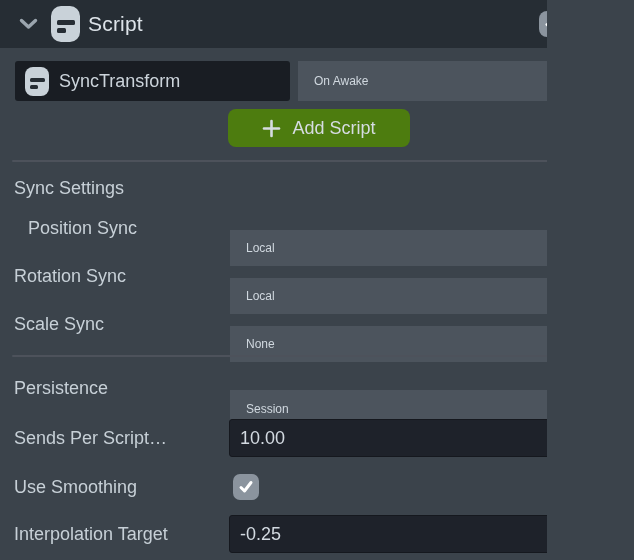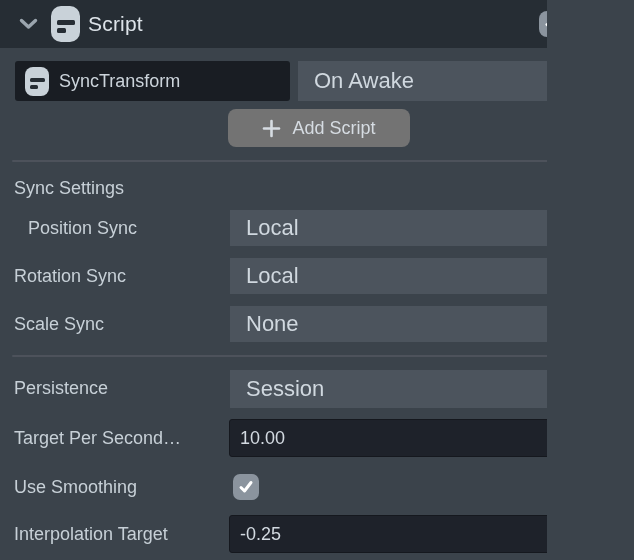--- a/index.html
+++ b/index.html
@@ -20,36 +20,36 @@
   .si-field{left:10px;top:6px;width:24px;height:29px;border-radius:8px;}
   .si-field .bar1{left:5px;top:11px;width:15px;height:4px;}
   .si-field .bar2{left:5px;top:18px;width:8px;height:4px;}
 
   .header-checkbox{position:absolute;left:539px;top:11px;width:26px;height:26px;border-radius:8px;background:#8b949e;display:flex;align-items:center;justify-content:center;cursor:pointer;}
   .gear{position:absolute;left:588px;top:9px;width:30px;height:30px;cursor:pointer;}
 
   
   .name-field{position:absolute;left:15px;top:61px;width:275px;height:40px;background:#191d23;border-radius:3px;color:#ccd4db;font-size:18px;}
   .name-field .txt{position:absolute;left:44px;top:0;height:40px;line-height:41px;}
-  .dropdown{position:absolute;background:#4c545d;border-radius:0;color:#d0d8df;font-size:22px;cursor:pointer;}
+  .dropdown{position:absolute;background:#4c545d;border-radius:0;color:#d0d8df;font-size:12px;cursor:pointer;}
   .dropdown .val{position:absolute;left:16px;top:0;height:100%;display:flex;align-items:center;}
   .dropdown .chev{position:absolute;right:14px;top:50%;margin-top:-5px;width:16px;height:10px;}
   .dd-event{left:298px;top:61px;width:279px;height:40px;}
   .x-btn{position:absolute;left:593px;top:69px;width:24px;height:24px;cursor:pointer;}
 
   
-  .add-btn{position:absolute;left:228px;top:109px;width:182px;height:38px;background:#737373;border-radius:8px;display:flex;align-items:center;justify-content:center;gap:11px;color:#d6dce2;font-size:18px;cursor:pointer;}
+  .add-btn{position:absolute;left:228px;top:109px;width:182px;height:38px;background:#4d7c0f;border-radius:8px;display:flex;align-items:center;justify-content:center;gap:11px;color:#d6dce2;font-size:18px;cursor:pointer;}
 
   .divider{position:absolute;left:12px;width:610px;height:2px;background:#4d525b;border-radius:1px;}
   .div1{top:160px;} .div2{top:355px;}
 
   .section-label{position:absolute;left:14px;height:36px;line-height:36px;font-size:18px;color:#c7d0d7;white-space:nowrap;}
   .row-label{position:absolute;left:14px;width:214px;height:36px;line-height:36px;font-size:18px;color:#c7d0d7;white-space:nowrap;overflow:hidden;}
 
-  .dd-row{left:230px;width:392px;height:36px;}
+  .dd-row{left:230px;width:392px;height:36px;margin-top:20px;}
   .text-input{position:absolute;left:229px;width:393px;height:38px;background:#1e222a;border:1px solid #15181e;border-radius:3px;color:#d3dae1;font-size:18px;padding:0 0 0 10px;outline:none;}
   .small-checkbox{position:absolute;left:233px;top:474px;width:26px;height:26px;border-radius:7px;background:#8b949e;display:flex;align-items:center;justify-content:center;cursor:pointer;}
 </style>
 </head>
 <body>
 
 <div class="panel">
 
   <div class="header">
     <svg class="collapse-chevron" viewBox="0 0 19 12">
@@ -138,21 +138,21 @@
   <div class="divider div2"></div>
 
   <div class="row-label" style="top:370px;">Persistence</div>
   <div class="dropdown dd-row" style="top:370px;height:38px;text-align:center;">
     <span class="val">Session</span>
     <svg class="chev" viewBox="0 0 16 10">
       <polyline points="2,2 8,8 14,2" fill="none" stroke="#d0d8df" stroke-width="3" stroke-linecap="round" stroke-linejoin="round"></polyline>
     </svg>
   </div>
 
-  <div class="row-label" style="top:420px;">Target Per Second…</div>
+  <div class="row-label" style="top:420px;">Sends Per Script…</div>
   <input class="text-input" style="top: 419px;" value="10.00">
 
   <div class="row-label" style="top:469px;">Use Smoothing</div>
   <div class="small-checkbox">
     <svg width="18" height="18" viewBox="0 0 18 18">
       <polyline points="4,9.5 7.5,13 14,4.5" fill="none" stroke="#ffffff" stroke-width="3" stroke-linecap="round" stroke-linejoin="round"></polyline>
     </svg>
   </div>
 
   <div class="row-label" style="top:516px;">Interpolation Target</div>

